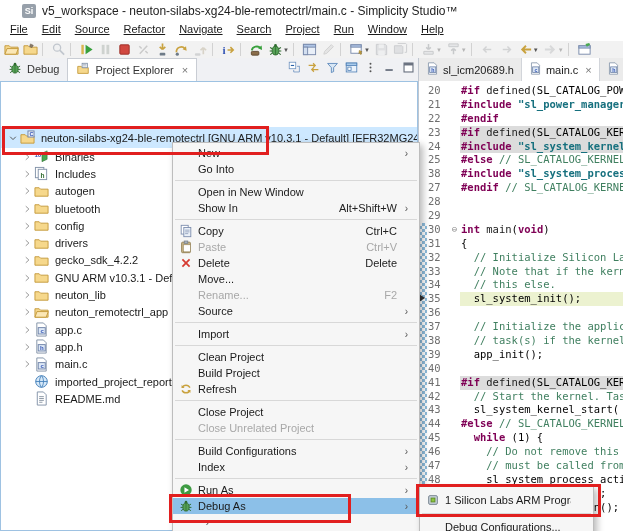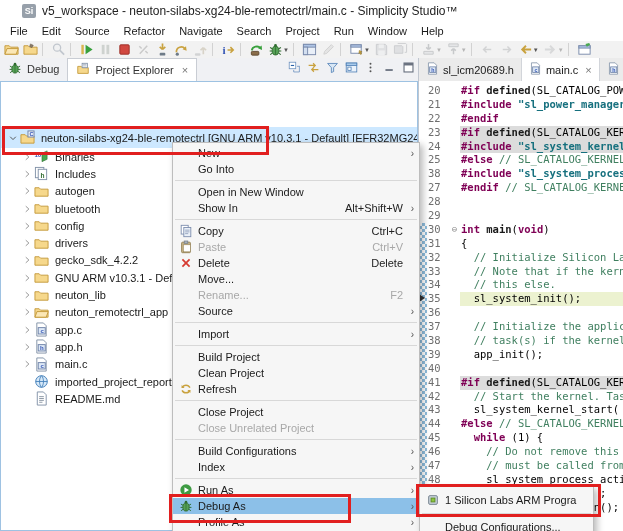--- a/index.html
+++ b/index.html
@@ -4,21 +4,21 @@
 <style>
   html,body{margin:0;padding:0;background:#ddd;}
   .app{position:relative;width:623px;height:531px;background:#fff;overflow:hidden;
        font-family:"Liberation Sans",sans-serif;color:#1a1a1a;}
   
   .titlebar{height:21px;display:flex;align-items:center;gap:6px;padding-left:22px;
             background:#ffffff;font-size:12px;color:#222;}
   .appicon{width:14px;height:14px;flex:none;background:#97a0aa;color:#fff;border-radius:2px;
            font-size:9px;font-weight:bold;display:flex;align-items:center;justify-content:center;}
   
-  .menubar{height:20px;display:flex;align-items:center;padding-left:3px;background:#fff;font-size:11px;}
+  .menubar{height:20px;display:flex;padding-left:3px;background:#fff;font-size:11px;text-decoration:underline;}
   .mitem{padding:2px 7px;}
   
   .toolbar{height:17px;background:#f2f2f2;display:flex;align-items:center;padding:0 2px;
            border-bottom:1px solid #e2e2e2;overflow:hidden;}
   .tbtn{height:16px;display:flex;align-items:center;justify-content:center;padding:0 2px;flex:none;}
   .tbtn svg{width:15px;height:15px;}
   .tsep{width:4px;height:13px;border-left:1px solid #d2d2d2;margin:0 2px;flex:none;}
   .dis{opacity:.38;filter:grayscale(70%);}
   .dd{font-size:6px;color:#555;margin-left:0px;}
   
@@ -59,26 +59,26 @@
   #code{position:absolute;top:3px;left:0;right:0;font-family:"DejaVu Sans Mono",monospace;font-size:10.5px;}
   .cline{height:13.9px;line-height:13.9px;display:flex;white-space:pre;}
   .ln{width:21px;margin-left:9px;text-align:left;color:#6e6e6e;flex:none;}
   .fold{width:11px;flex:none;color:#888;font-size:9px;text-align:center;line-height:13.9px;}
   .ctext{flex:1;padding-left:1px;}
   .hlg .ctext{background:#dcdcdc;}
   .hly .ctext{background:#ecf2d0;}
   .sd,.sk{color:#7F0055;font-weight:bold;}
   .ss{color:#16707E;font-weight:bold;}
   .sc{color:#3F7F5F;}
-  .sb{font-weight:bold;}
+  .sb{font-weight:normal;}
   .st{color:#000;}
   
   .ctxmenu{position:absolute;left:172px;top:142px;width:246px;background:#f6f6f6;
            border:1px solid #bdbdbd;box-shadow:3px 3px 7px rgba(0,0,0,.28);padding:2px 0;font-size:11px;z-index:5;}
-  .mrow{height:16px;display:flex;align-items:center;padding-right:5px;}
+  .mrow{height:16px;display:flex;align-items:center;padding-right:11px;}
   .mrow.hl{background:#8cc0e8;}
   .mic{width:25px;height:16px;flex:none;display:flex;align-items:center;justify-content:center;}
   .mic svg{width:14px;height:14px;}
   .mlabel{flex:1;white-space:nowrap;overflow:hidden;}
   .maccel{margin-left:12px;color:#222;}
   .marrow{width:11px;text-align:right;color:#555;font-size:10px;flex:none;}
   .mrow.disbl .mlabel,.mrow.disbl .maccel{color:#a8a8a8;}
   .msep{height:1px;background:#d8d8d8;margin:3px 2px;}
   
   .submenu{position:absolute;left:419px;top:486px;width:173px;background:#f6f6f6;
@@ -849,27 +849,27 @@
       <div class="msep"></div>
       <div class="mrow  ">
       <span class="mic"></span>
       <span class="mlabel">Import</span>
 
       <span class="marrow">›</span>
     </div>
       <div class="msep"></div>
       <div class="mrow  ">
       <span class="mic"></span>
+      <span class="mlabel">Clean Project</span>
+
+      <span class="marrow"></span>
+    </div>
+      <div class="mrow  ">
+      <span class="mic"></span>
       <span class="mlabel">Build Project</span>
-
-      <span class="marrow"></span>
-    </div>
-      <div class="mrow  ">
-      <span class="mic"></span>
-      <span class="mlabel">Clean Project</span>
 
       <span class="marrow"></span>
     </div>
       <div class="mrow  ">
       <span class="mic">
           <svg viewBox="0 0 16 16">
             <path d="M12.5 6.5A5 5 0 003.5 6.5M3.5 9.5a5 5 0 009 0" stroke="#C9A23F" stroke-width="1.7" fill="none"></path>
             <path d="M3 3.5v3.4h3.4zM13 12.5V9.1H9.6z" fill="#C9A23F"></path>
           </svg>
         </span>
@@ -923,21 +923,20 @@
             <path d="M4.6 7.2L2.2 5.8M4.4 9.6H1.8M4.6 11.8l-2.2 1.6M11.4 7.2l2.4-1.4M11.6 9.6h2.6M11.4 11.8l2.2 1.6" stroke="#2F6B2F" stroke-width="1.1"></path>
             <path d="M8 5.5v8" stroke="#2F6B2F" stroke-width=".8"></path>
           </svg>
         </span>
       <span class="mlabel">Debug As</span>
 
       <span class="marrow">›</span>
     </div>
       <div class="mrow  ">
       <span class="mic"></span>
-      <span class="mlabel">Profile As</span>
 
       <span class="marrow">›</span>
     </div>
       <div class="mrow  ">
       <span class="mic"></span>
 
     </div>
     </div>
   <div class="submenu" id="submenu">
       <div class="mrow  ">

